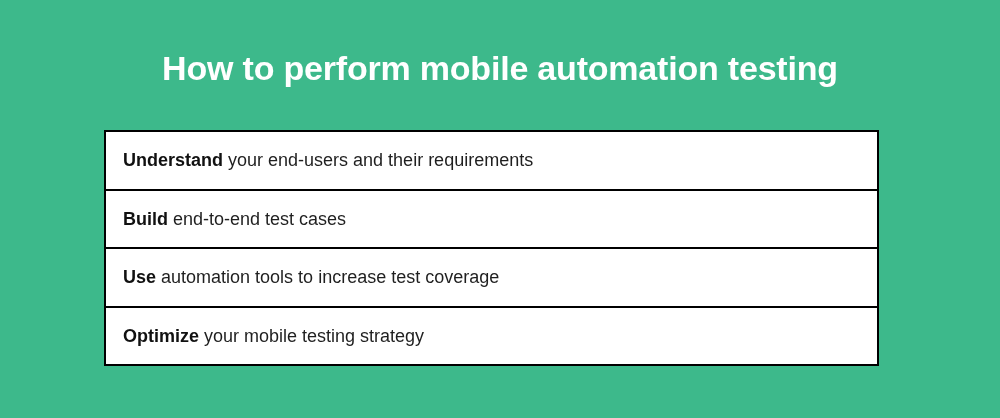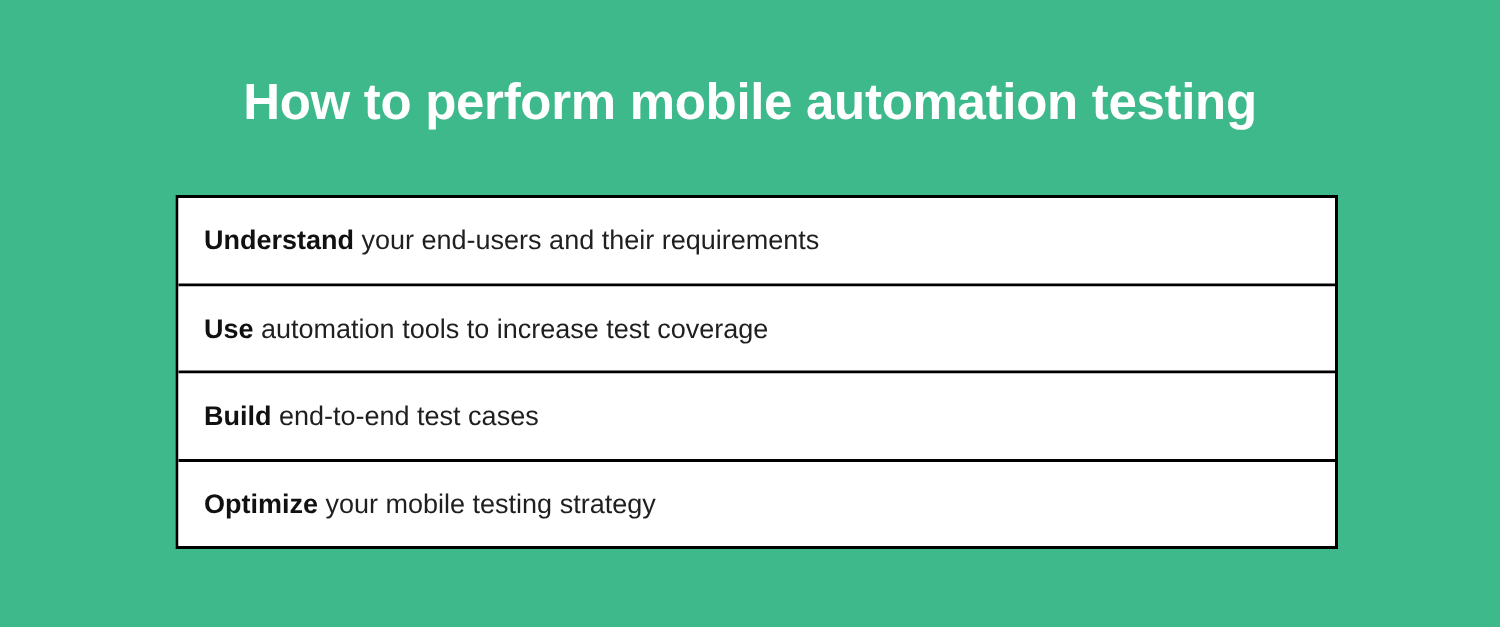--- a/index.html
+++ b/index.html
@@ -29,21 +29,21 @@
     text-align: center;
     color: #FFFFFF;
     font-size: 34px;
     font-weight: bold;
     letter-spacing: -0.2px;
     line-height: 44px;
     white-space: nowrap;
   }
   .steps-table {
     position: absolute;
-    left: 117px;
+    left: 104px;
     top: 130px;
     width: 775px;
     height: 236px;
     box-sizing: border-box;
     background: #FFFFFF;
     border: 2px solid #000000;
     display: flex;
     flex-direction: column;
   }
   .step-row {
@@ -83,25 +83,25 @@
   <div class="page-title">How to perform mobile automation testing</div>
 
   <div class="steps-table">
 
     <div class="step-row">
       <div class="step-text"><span class="step-lead">Understand</span><span class="step-rest"> your end-users and their requirements</span></div>
     </div>
 
 
     <div class="step-row">
-      <div class="step-text"><span class="step-lead">Use</span><span class="step-rest"> automation tools to increase test coverage</span></div>
+      <div class="step-text"><span class="step-lead">Build</span><span class="step-rest"> end-to-end test cases</span></div>
     </div>
 
     <div class="step-row">
-      <div class="step-text"><span class="step-lead">Build</span><span class="step-rest"> end-to-end test cases</span></div>
+      <div class="step-text"><span class="step-lead">Use</span><span class="step-rest"> automation tools to increase test coverage</span></div>
     </div>
 
     <div class="step-row">
       <div class="step-text"><span class="step-lead">Optimize</span><span class="step-rest"> your mobile testing strategy</span></div>
     </div>
 
   </div>
 </div>
 
 </body></html>

